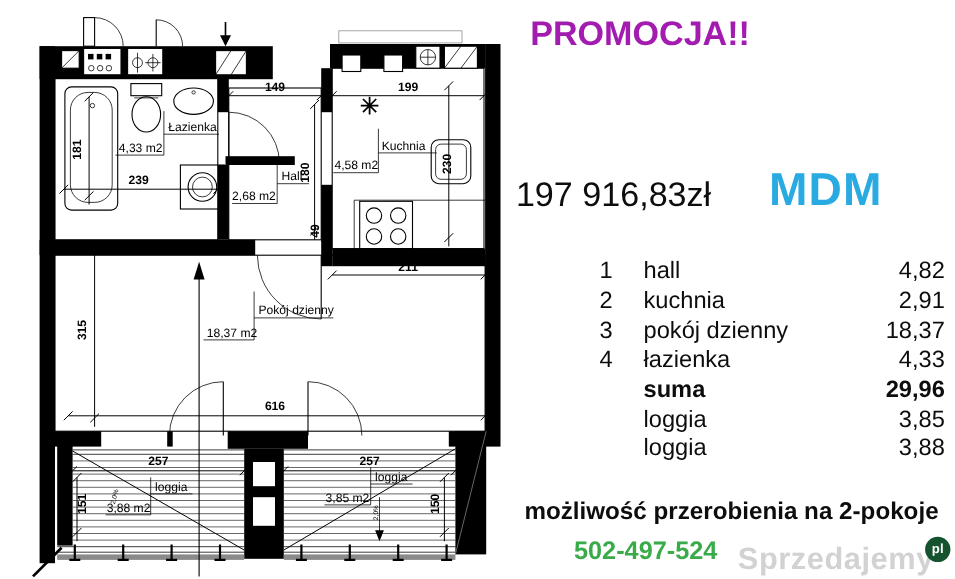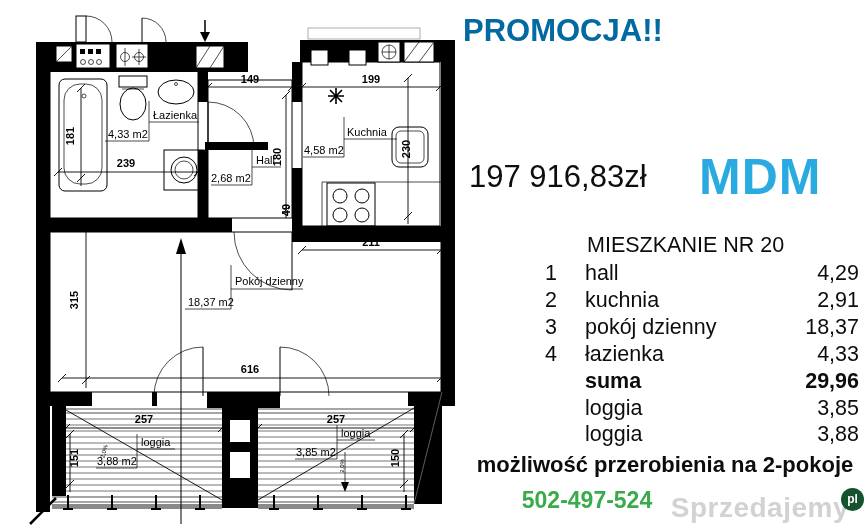--- a/index.html
+++ b/index.html
@@ -11,25 +11,25 @@
   .plan { position:absolute; left:0; top:0; }
   .plan text { font-family:"Liberation Sans", sans-serif; fill:#000; }
   .rl   { font-size:11px; }
   .dim  { font-size:11px; font-weight:bold; }
   .slope{ font-size:6px; fill:#555; }
   .o    { fill:none; stroke:#000; stroke-width:1; }
   .o7   { fill:none; stroke:#000; stroke-width:.7; }
   .d9   { fill:none; stroke:#000; stroke-width:.9; }
   .hatch{ fill:none; stroke:#3a3a3a; stroke-width:.7; }
   
-  .promo-line1, .promo-line2 { position:absolute; left:463px; font-size:31px; font-weight:bold; color:#0369a1; white-space:nowrap; }
+  .promo-line1, .promo-line2 { position:absolute; left:482px; font-size:31px; font-weight:bold; color:#a21caf; white-space:nowrap; }
   .promo-line1 { top:13px; }
   .promo-line2 { top:57px; }
   .price { position:absolute; left:469px; top:159px; font-size:31px; font-weight:normal; color:#0d0d0d; white-space:nowrap; }
-  .mdm   { position:absolute; left:699px; top:148px; font-size:50px; font-weight:bold; color:#29abe2; letter-spacing:1px; }
+  .mdm   { position:absolute; left:699px; top:148px; font-size:42px; font-weight:bold; color:#29abe2; letter-spacing:1px; }
   .area-table { position:absolute; left:545px; top:233px; width:314px; font-size:21.5px; color:#0d0d0d; }
   .t-title { margin-left:42px; margin-bottom:3px; line-height:24px; }
   .t-grid  { display:grid; grid-template-columns:26px 1fr auto; }
   .t-grid > div { line-height:26.9px; }
   .cell-num  { text-align:left; }
   .cell-name { padding-left:14px; }
   .cell-area { text-align:right; }
   .bold { font-weight:bold; }
   .note  { position:absolute; left:466px; top:452px; width:398px; text-align:center; font-size:22px; font-weight:bold; color:#0d0d0d; white-space:nowrap; }
   .phone { position:absolute; left:467px; top:487px; width:240px; text-align:center; font-size:23px; font-weight:bold; color:#3aab4a; }
@@ -242,25 +242,24 @@
       <text class="rl" x="341" y="437">loggia</text>
       <text class="rl" x="296" y="456">3,85 m2</text>
     </g>
   </svg>
 
   <div class="promo-line1">PROMOCJA!!</div>
   <div class="price">197 916,83zł</div>
   <div class="mdm">MDM</div>
 
   <div class="area-table">
-    <div class="t-title">MIESZKANIE NR 20</div>
     <div class="t-grid">
       <div class="cell-num">1</div>
       <div class="cell-name">hall</div>
-      <div class="cell-area">4,29</div>
+      <div class="cell-area">4,82</div>
 
       <div class="cell-num">2</div>
       <div class="cell-name">kuchnia</div>
       <div class="cell-area">2,91</div>
 
       <div class="cell-num">3</div>
       <div class="cell-name">pokój dzienny</div>
       <div class="cell-area">18,37</div>
 
       <div class="cell-num">4</div>

